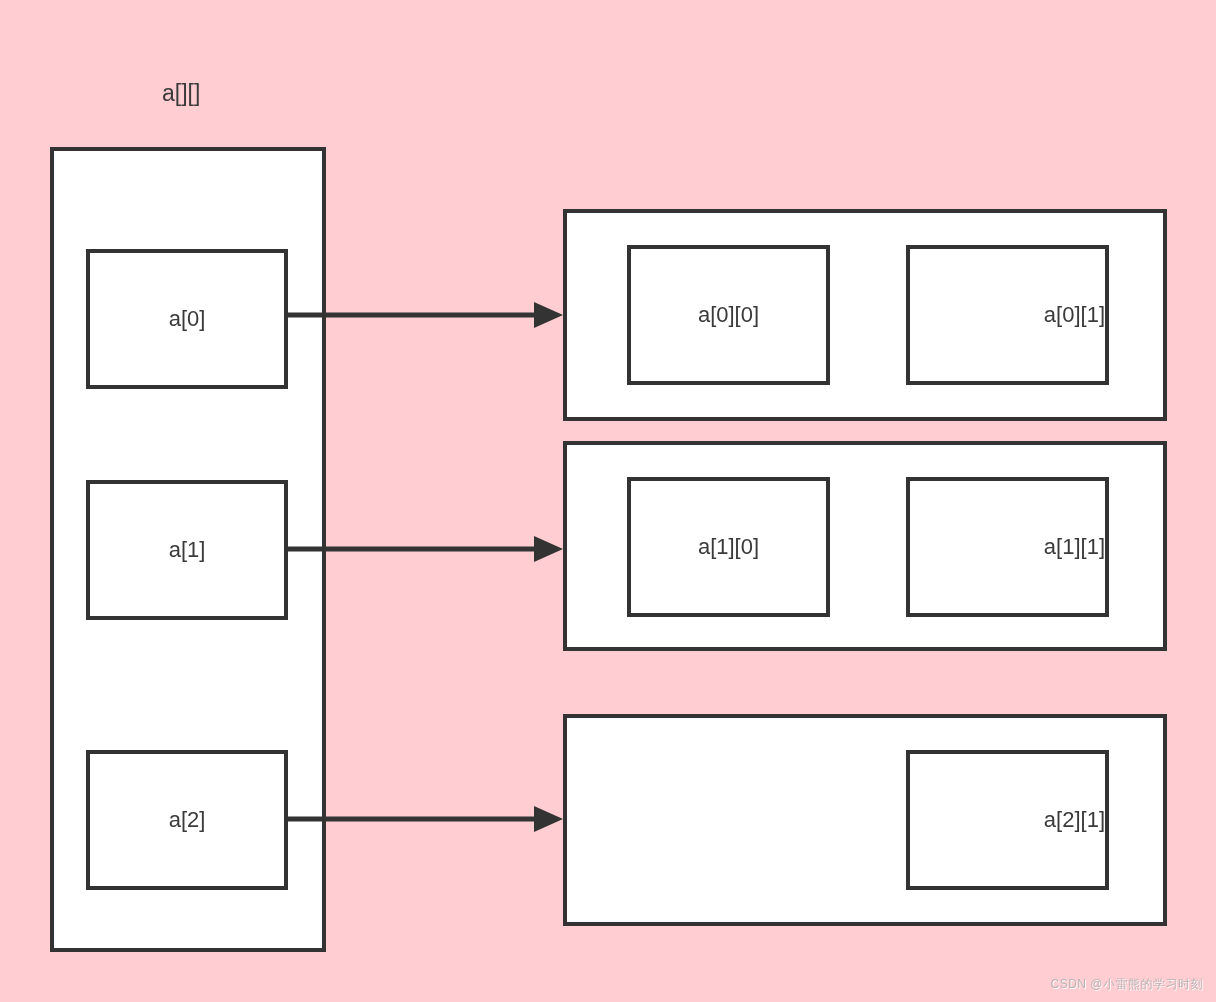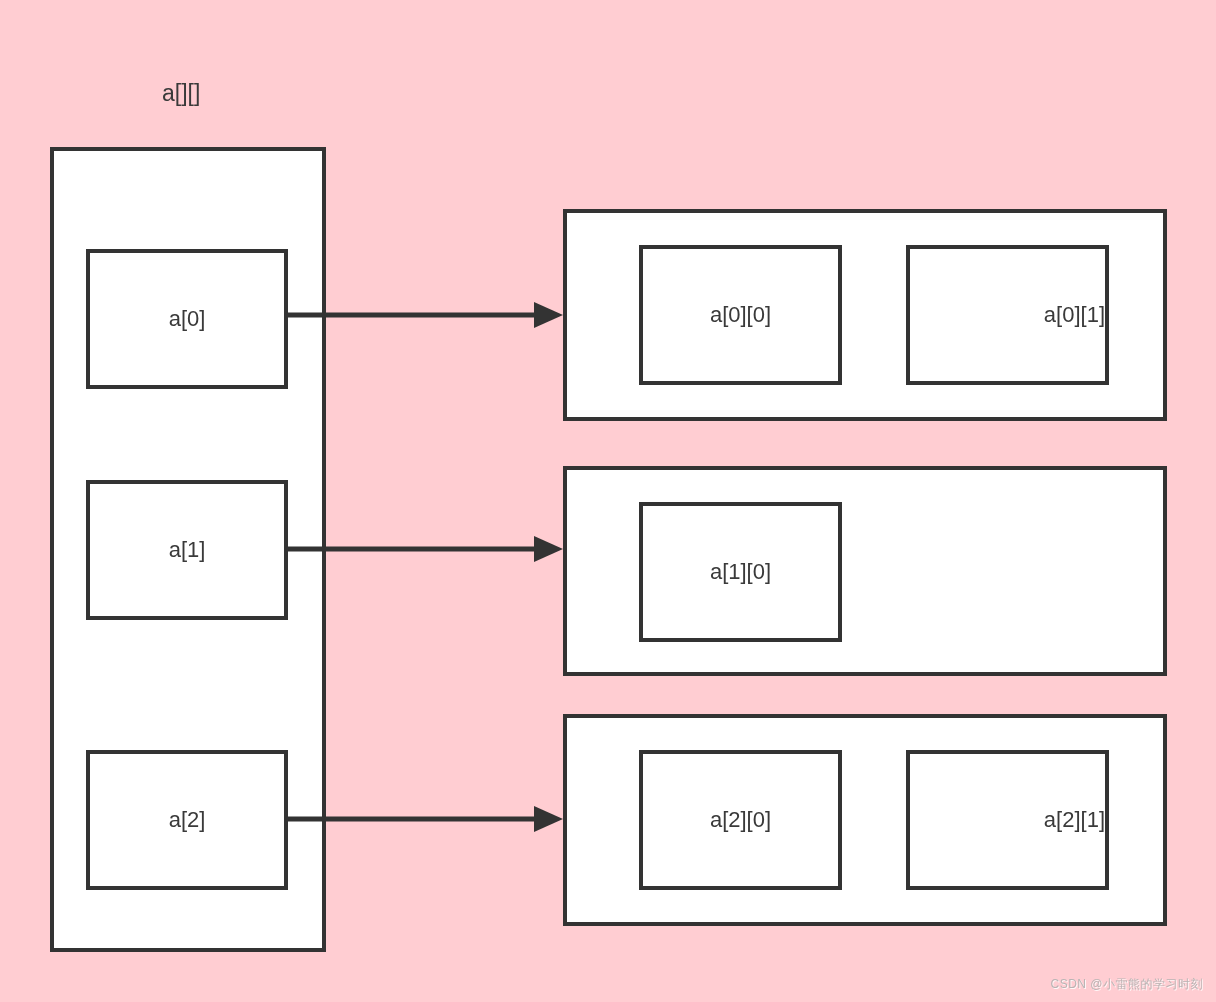--- a/index.html
+++ b/index.html
@@ -56,37 +56,37 @@
   .pointer-box.p2 { top: 599px; align-items: center; }
 
   .row-container {
     position: absolute;
     left: 563px;
     width: 604px;
     background: var(--box-fill);
     border: 4px solid var(--stroke);
   }
   .row-container.r0 { top: 209px; height: 212px; }
-  .row-container.r1 { top: 466px; height: 210px; text-decoration: underline; }
+  .row-container.r1 { top: 441px; height: 210px; text-decoration: underline; }
   .row-container.r2 { top: 714px; height: 212px; }
 
   .cell-box {
     position: absolute;
     top: 32px;
     width: 203px;
     height: 140px;
     background: var(--box-fill);
     border: 4px solid var(--stroke);
     display: flex;
     align-items: center;
     justify-content: center;
     font-size: 22px;
     color: var(--text);
   }
-  .cell-box.c0 { left: 60px; margin-left: 12px; }
+  .cell-box.c0 { left: 60px; }
   .cell-box.c1 { left: 339px; justify-content: flex-end; }
 
   .arrows-layer {
     position: absolute;
     left: 0;
     top: 0;
     width: 1216px;
     height: 1002px;
     pointer-events: none;
   }
@@ -128,26 +128,26 @@
     </div>
     <div class="cell-box c1">
       <span>a[0][1]</span>
     </div>
   </div>
 
   <div class="row-container r1">
     <div class="cell-box c0">
       <span>a[1][0]</span>
     </div>
+    <div class="cell-box c1">
+      <span>a[1][1]</span>
+    </div>
   </div>
 
   <div class="row-container r2">
-    <div class="cell-box c0">
-      <span>a[2][0]</span>
-    </div>
     <div class="cell-box c1">
       <span>a[2][1]</span>
     </div>
   </div>
 
   <svg class="arrows-layer" viewBox="0 0 1216 1002" xmlns="http://www.w3.org/2000/svg" aria-hidden="true">
     <g>
       <line x1="288" y1="315" x2="540" y2="315"></line>
       <polygon points="563,315 534,302 534,328"></polygon>
     </g>

